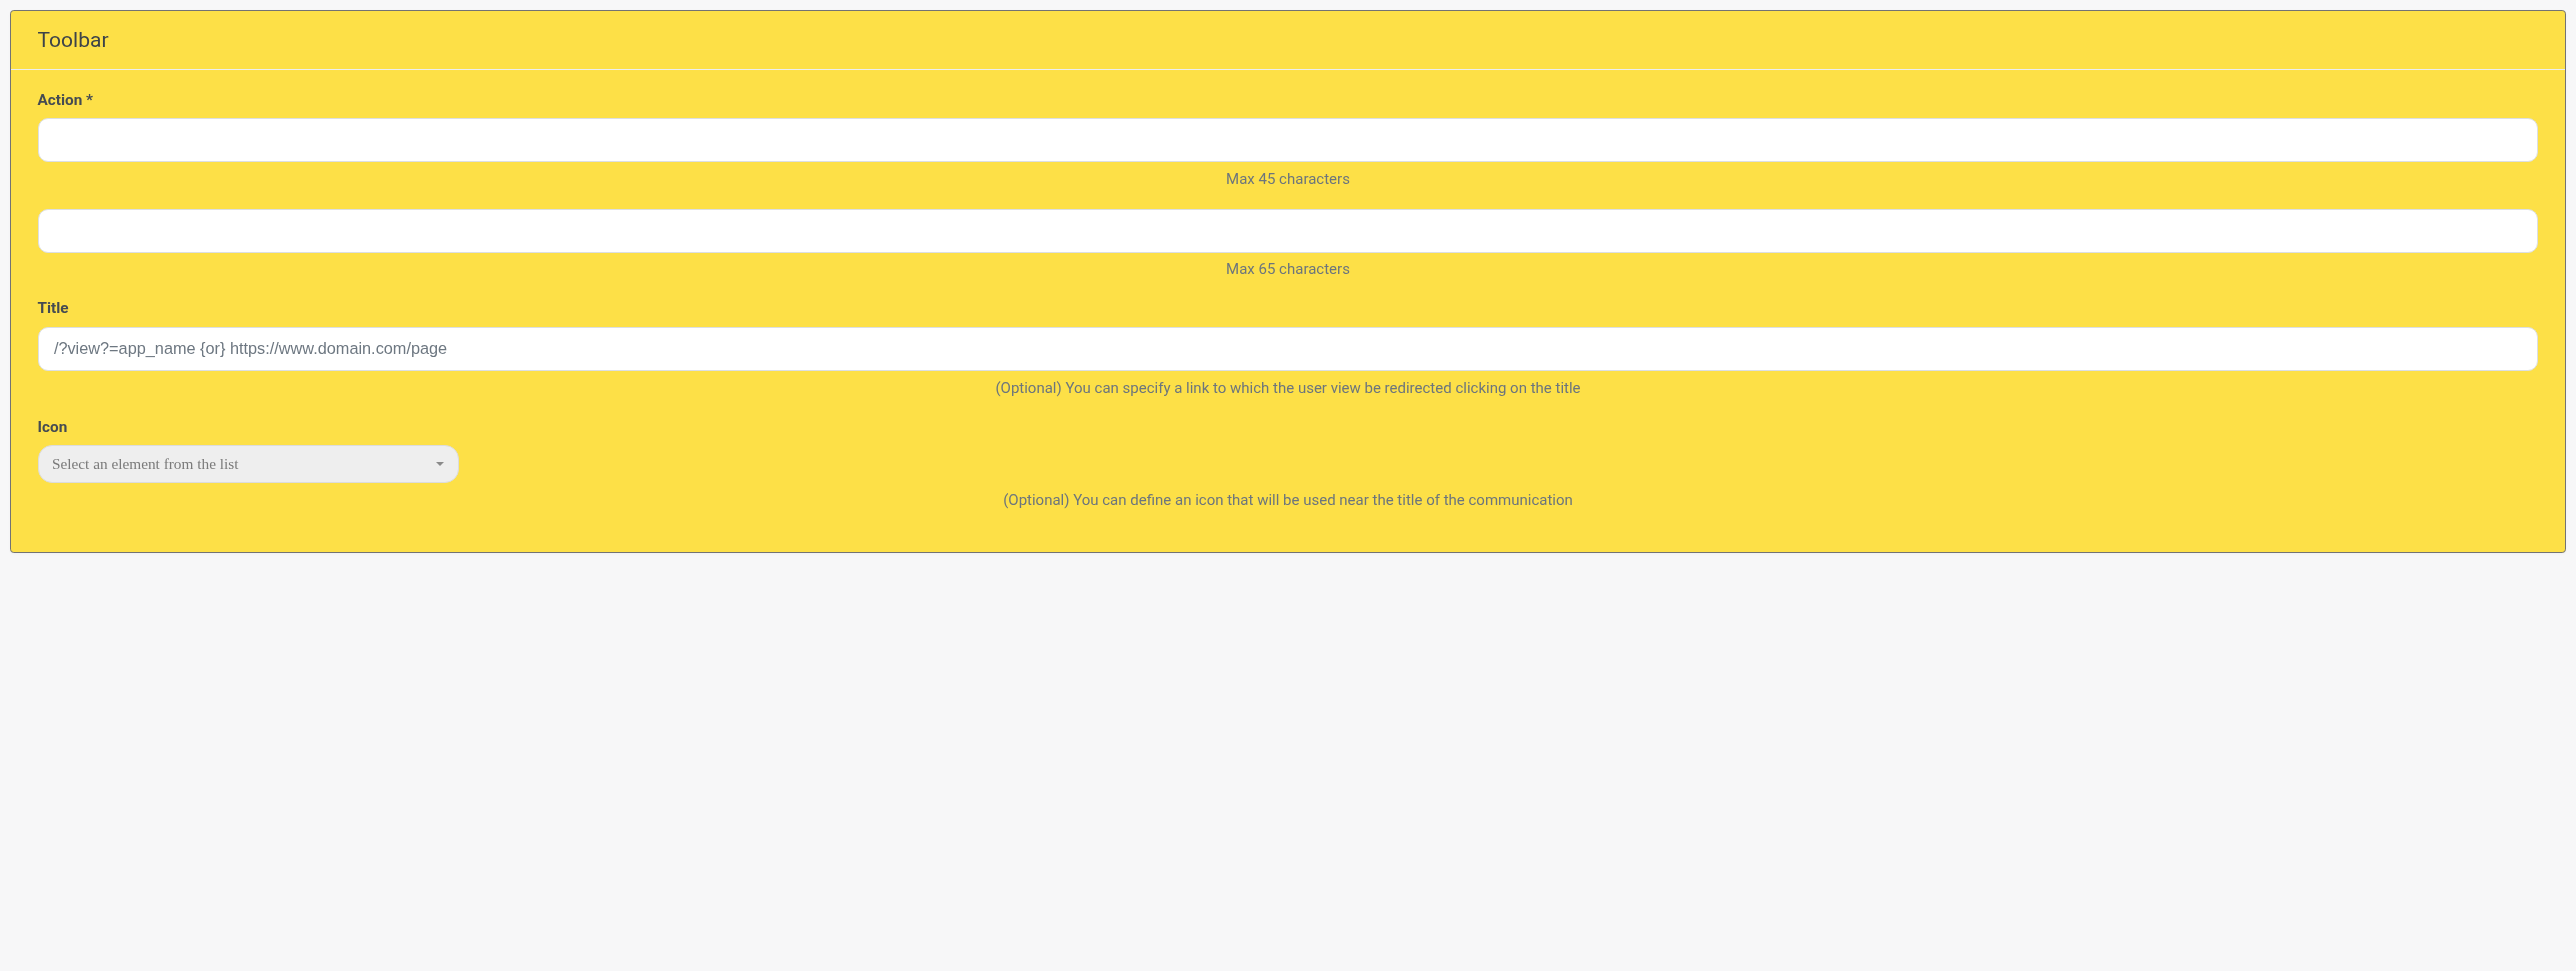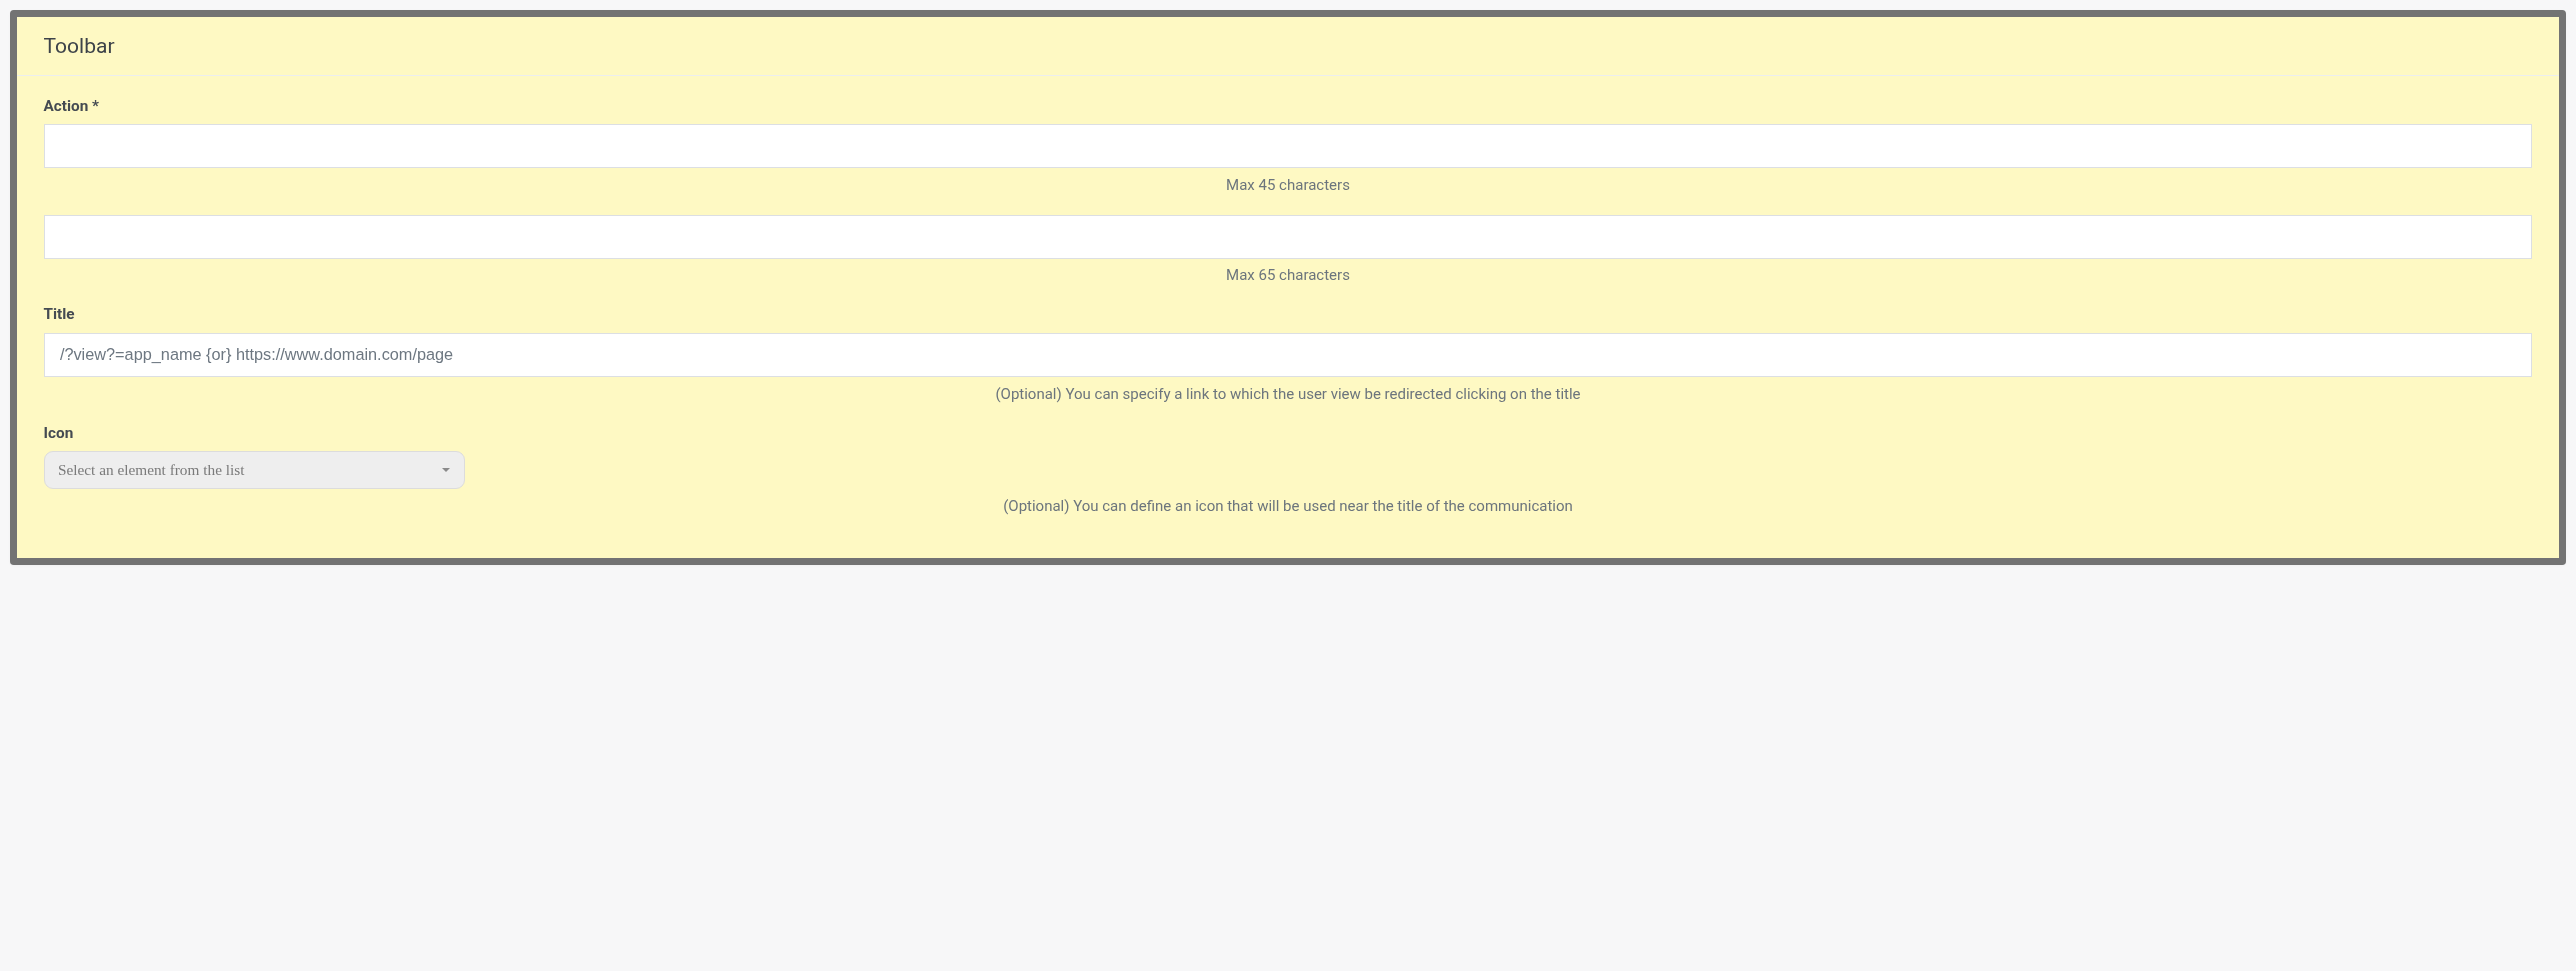--- a/index.html
+++ b/index.html
@@ -8,22 +8,22 @@
       padding: 0;
     }
     body {
       font-family: -apple-system, BlinkMacSystemFont, "Segoe UI", Roboto, "Helvetica Neue", Arial, sans-serif;
       background: #f7f7f8;
       padding: 9.6px;
       font-size: 15.3px;
       color: #333;
     }
     .card {
-      background: #fef9c3;
-      border: 7px solid #737373;
+      background: #fde047;
+      border: 1px solid #737373;
       border-radius: 3.8px;
       box-shadow: 0 1px 2.9px rgba(0,0,0,0.03);
     }
     .card-header {
       padding: 17px 27px;
       border-bottom: 1px solid #eceeef;
     }
     .card-title {
       font-size: 21px;
       font-weight: 400;
@@ -48,21 +48,21 @@
     .form-control {
       display: block;
       width: 100%;
       height: 44px;
       padding: 9.6px 15.3px;
       font-size: 16.3px;
       line-height: 1.4;
       color: #495057;
       background-color: #fff;
       border: 1px solid #dcdfe3;
-      border-radius: 0;
+      border-radius: 10px;
       outline: none;
     }
     .form-control::placeholder {
       color: #6d7781;
     }
     .form-text {
       display: block;
       margin-top: 7.6px;
       font-size: 15px;
       color: #6c757d;
@@ -78,21 +78,21 @@
       display: flex;
       align-items: center;
       justify-content: space-between;
       width: 100%;
       height: 38px;
       padding: 7.6px 13.4px;
       font-size: 15.3px;
       color: #7a7a7a;
       background-color: #eeeeee;
       border: 1px solid #dcdcdc;
-      border-radius: 9px;
+      border-radius: 14px;
       cursor: pointer;
       font-family: Georgia, "Times New Roman", serif;
     }
     .select-placeholder {
       color: #7a7a7a;
     }
     .caret-down {
       width: 0;
       height: 0;
       border-left: 4.8px solid transparent;

